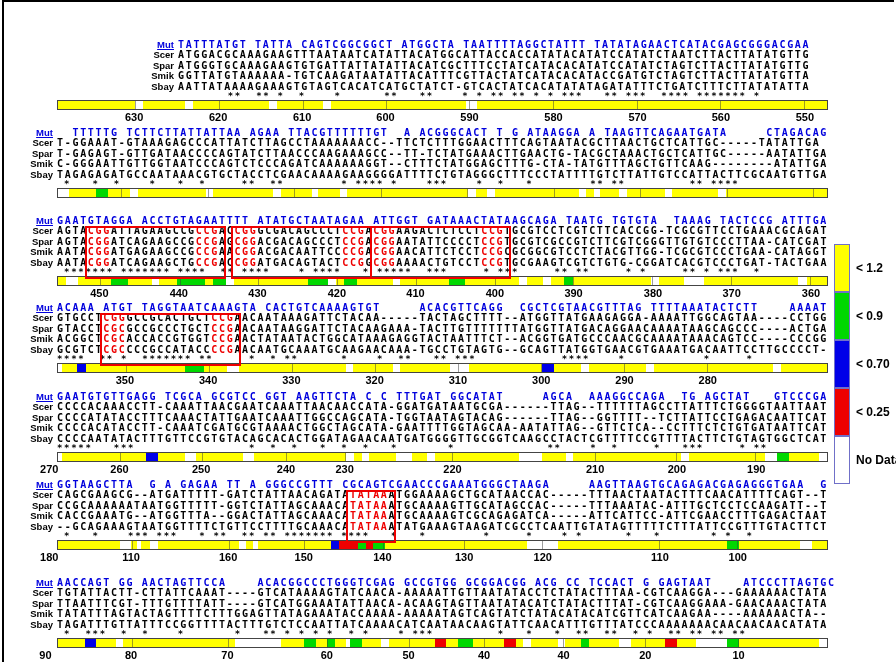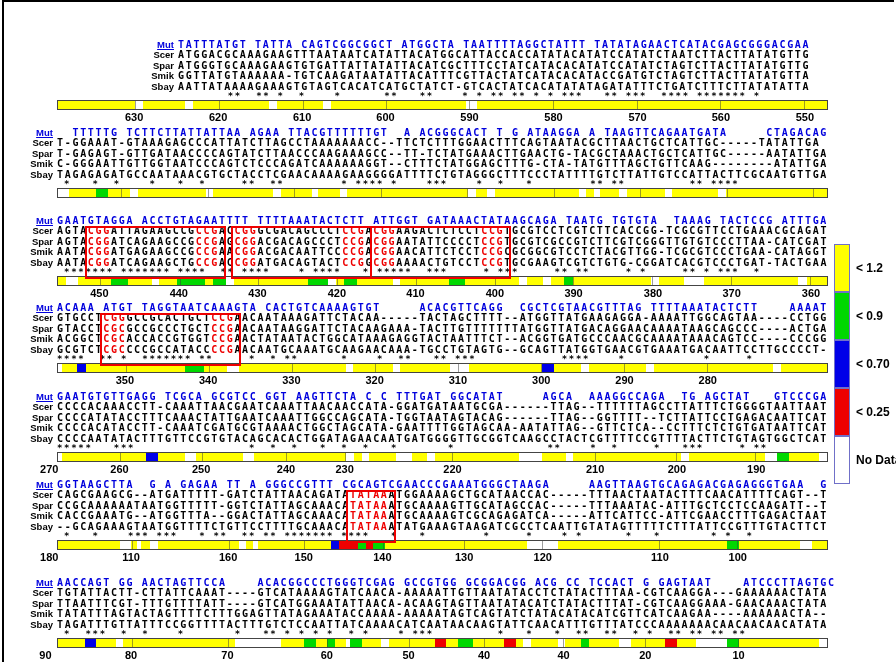--- a/index.html
+++ b/index.html
@@ -122,21 +122,21 @@
           <div class="tick" style="left: 30.7%;"></div>
           <div class="tick" style="left: 42%;"></div>
           <div class="tick" style="left: 53.2%;"></div>
           <div class="tick" style="left: 64.5%;"></div>
           <div class="tick" style="left: 75.7%;"></div>
           <div class="tick" style="left: 87%;"></div>
           <div class="tick" style="left: 98.2%;"></div>
         </div>
       </div>
       <div class="block" style="top: 216px; height: 88px;">
-        <div class="seqrow" style="top: 0px;"><span class="sp-label mut" style="width: 53px;">Mut</span><span class="seqtext mut">GAATGTAGGA ACCTGTAGAATTTT TTTTAAATACTCTT ATTGGT GATAAACTATAAGCAGA TAATG TGTGTA  TAAAG TACTCCG ATTTGA</span></div>
+        <div class="seqrow" style="top: 0px;"><span class="sp-label mut" style="width: 53px;">Mut</span><span class="seqtext mut">GAATGTAGGA ACCTGTAGAATTTT ATATGCTAATAGAA ATTGGT GATAAACTATAAGCAGA TAATG TGTGTA  TAAAG TACTCCG ATTTGA</span></div>
         <div class="seqrow" style="top: 10.4px;"><span class="sp-label" style="width: 53px;">Scer</span><span class="seqtext">AGTA<span class="rd">CGG</span>ATTAGAAGCCG<span class="rd">CCG</span>AC<span class="rd">CGG</span>GCGACAGCCCT<span class="rd">CCG</span>A<span class="rd">CGG</span>AAGACTCTCCT<span class="rd">CCG</span>TGCGTCCTCGTCTTCACCGG-TCGCGTTCCTGAAACGCAGAT</span></div>
         <div class="seqrow" style="top: 20.8px;"><span class="sp-label" style="width: 53px;">Spar</span><span class="seqtext">AGTA<span class="rd">CGG</span>ATCAGAAGCCG<span class="rd">CCG</span>AG<span class="rd">CGG</span>ACGACAGCCCT<span class="rd">CCG</span>A<span class="rd">CGG</span>AATATTCCCCT<span class="rd">CCG</span>TGCGTCGCCGTCTTCGTCGGGTTGTGTCCCTTAA-CATCGAT</span></div>
         <div class="seqrow" style="top: 31.2px;"><span class="sp-label" style="width: 53px;">Smik</span><span class="seqtext">AATA<span class="rd">CGG</span>ATGAGAAGCCG<span class="rd">CCG</span>AA<span class="rd">CGG</span>ACGACAATTCC<span class="rd">CCG</span>A<span class="rd">CGG</span>AACATTCTCCT<span class="rd">CCG</span>CGCGGCGTCCTCTACGTTGG-TCGCGTCCCTGAA-CATAGGT</span></div>
         <div class="seqrow" style="top: 41.6px;"><span class="sp-label" style="width: 53px;">Sbay</span><span class="seqtext">AATA<span class="rd">CGG</span>ATCAGAAGCTG<span class="rd">CCG</span>AC<span class="rd">CGG</span>ATGACAGTACT<span class="rd">CCG</span>G<span class="rd">CGG</span>AAAACTGTCCT<span class="rd">CCG</span>TGCGAAGTCGTCTGTG-CGGATCACGTCCCTGAT-TACTGAA</span></div>
         <div class="seqrow starrow" style="top: 52px;"><span class="sp-label" style="width: 53px;"></span><span class="seqtext"> ******* ******* ****  ** ****    * ****   * *****  ***     * ***     ** **     * *     ** * ***  *</span></div>
         <div class="bar" style="top: 59.5px;">
           <div class="seg" style="flex-grow: 1; background: rgb(255, 255, 0);"></div>
           <div class="seg" style="flex-grow: 1.5; background: rgb(255, 255, 255);"></div>
           <div class="seg" style="flex-grow: 4; background: rgb(255, 255, 0);"></div>
           <div class="seg" style="flex-grow: 2; background: rgb(0, 216, 0);"></div>

